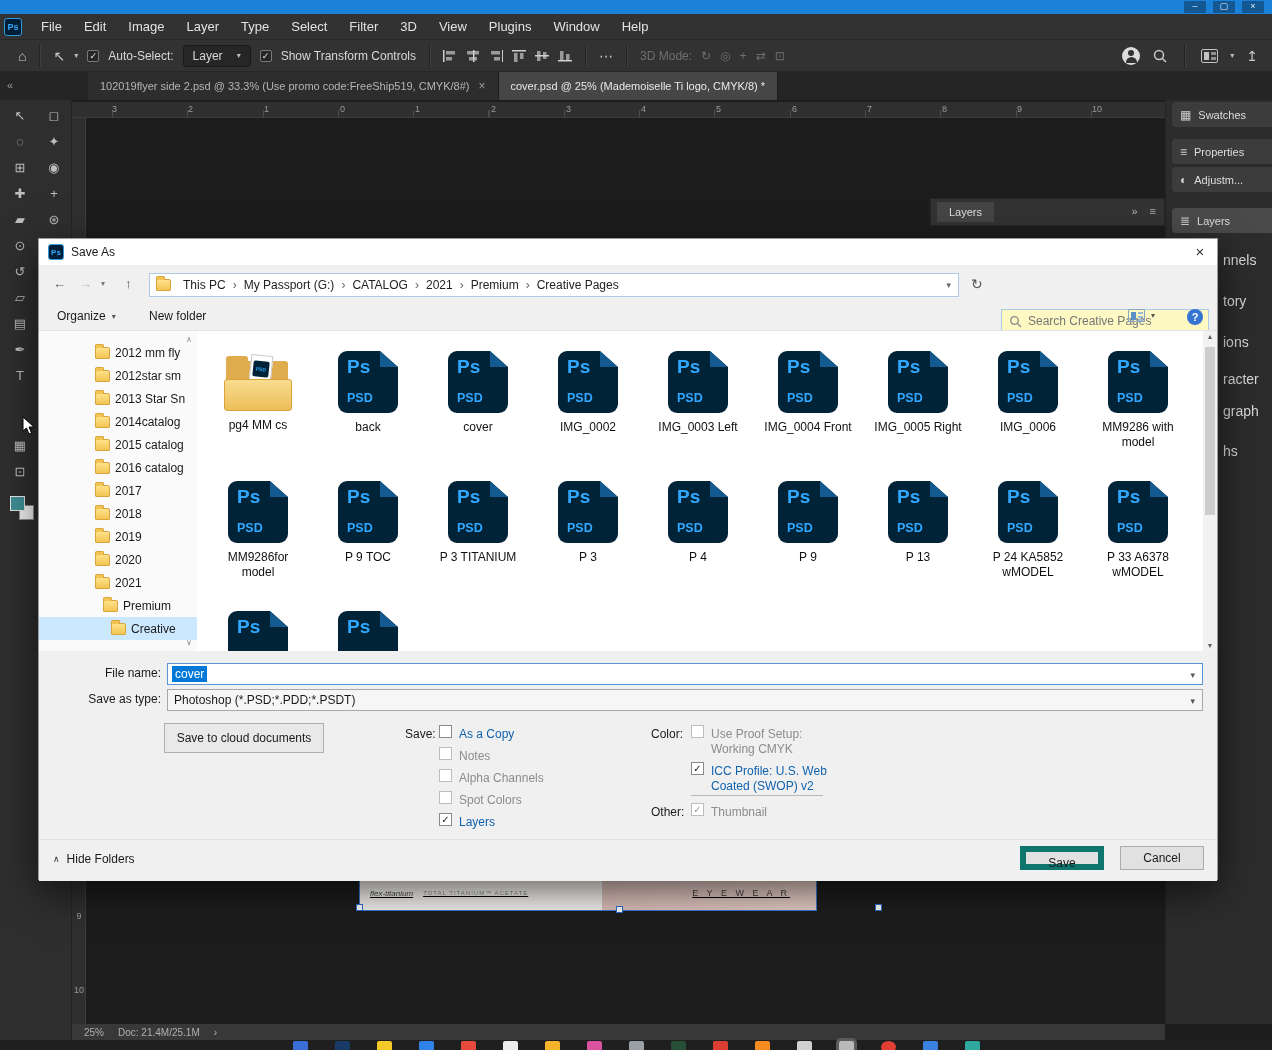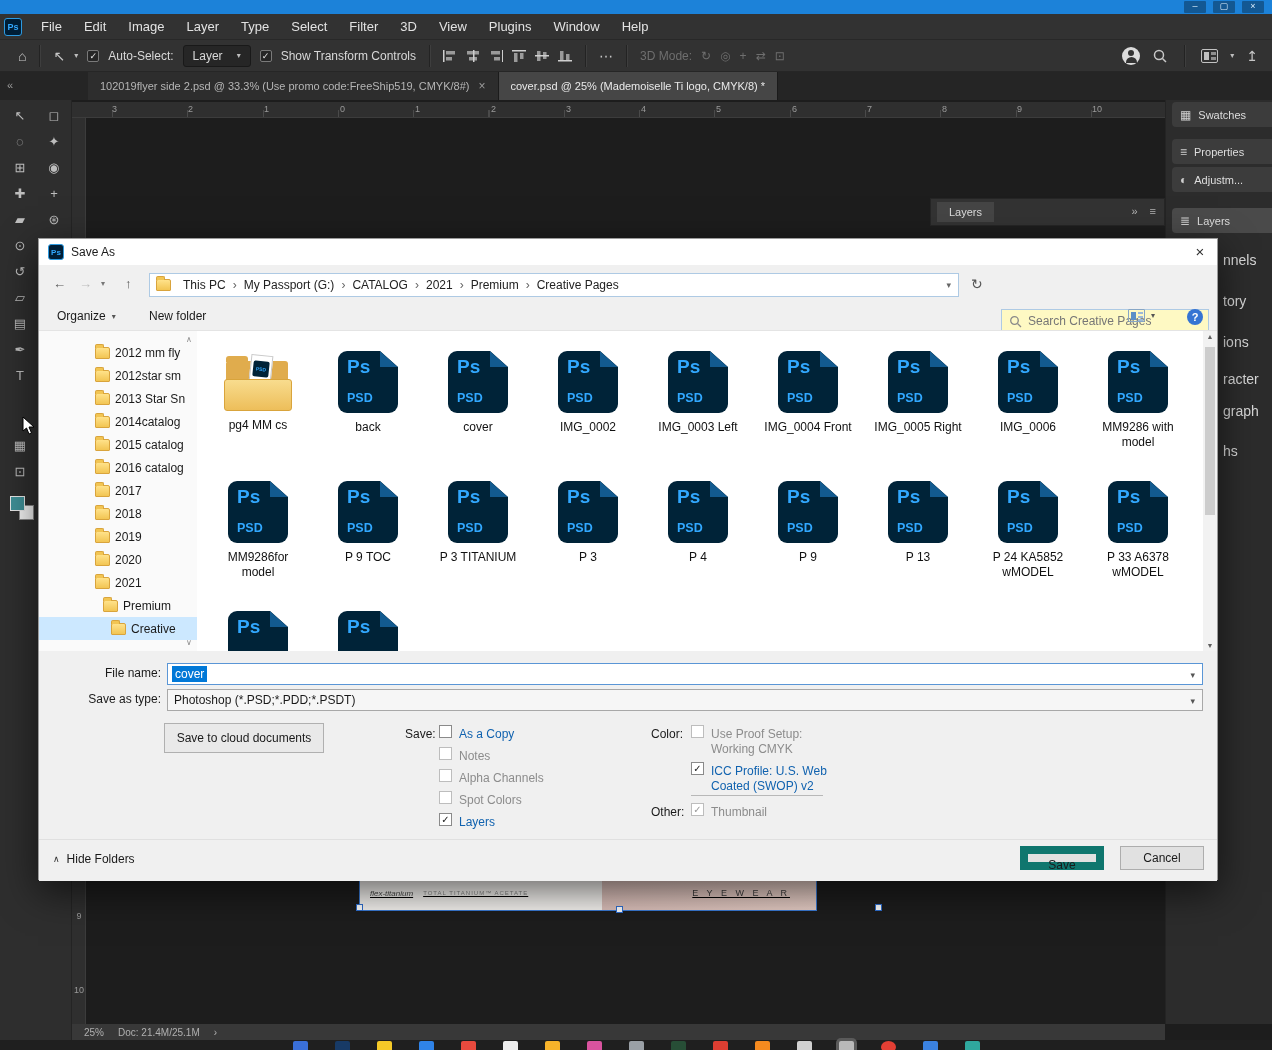--- a/index.html
+++ b/index.html
@@ -206,21 +206,21 @@
     font-size:10px; line-height:12px; text-align:center; color:#1a1a1a; }
   .cb.dis { border-color:#bdbdbd; color:#9a9a9a; }
   .opt { position:absolute; white-space:nowrap; }
   .opt.on { color:#1062af; }
   .opt.off { color:#8c8c8c; }
   .icc-rule { position:absolute; left:652px; top:556px; width:132px; border-top:1px solid #b8b8b8; }
   
   .dlg-bottom { position:absolute; left:0; top:600px; width:100%; height:42px; background:#f0f0f0; border-top:1px solid #e0e0e0; }
   .hide-folders { position:absolute; left:14px; top:12px; display:flex; gap:7px; align-items:center; color:#1a1a1a; }
   .btn { position:absolute; top:6px; width:84px; height:24px; background:#e1e1e1; text-align:center; line-height:22px; }
-  .btn.primary { left:981px; border:8px solid #0f766e; }
+  .btn.primary { left:981px; border:6px solid #0f766e; }
   .btn.normal { left:1081px; border:1px solid #adadad; }
   
   .cursor { position:absolute; left:22px; top:416px; z-index:300; }
 </style>
 </head>
 <body>
 
 <div id="screen">
 
   <div class="titlebar">

